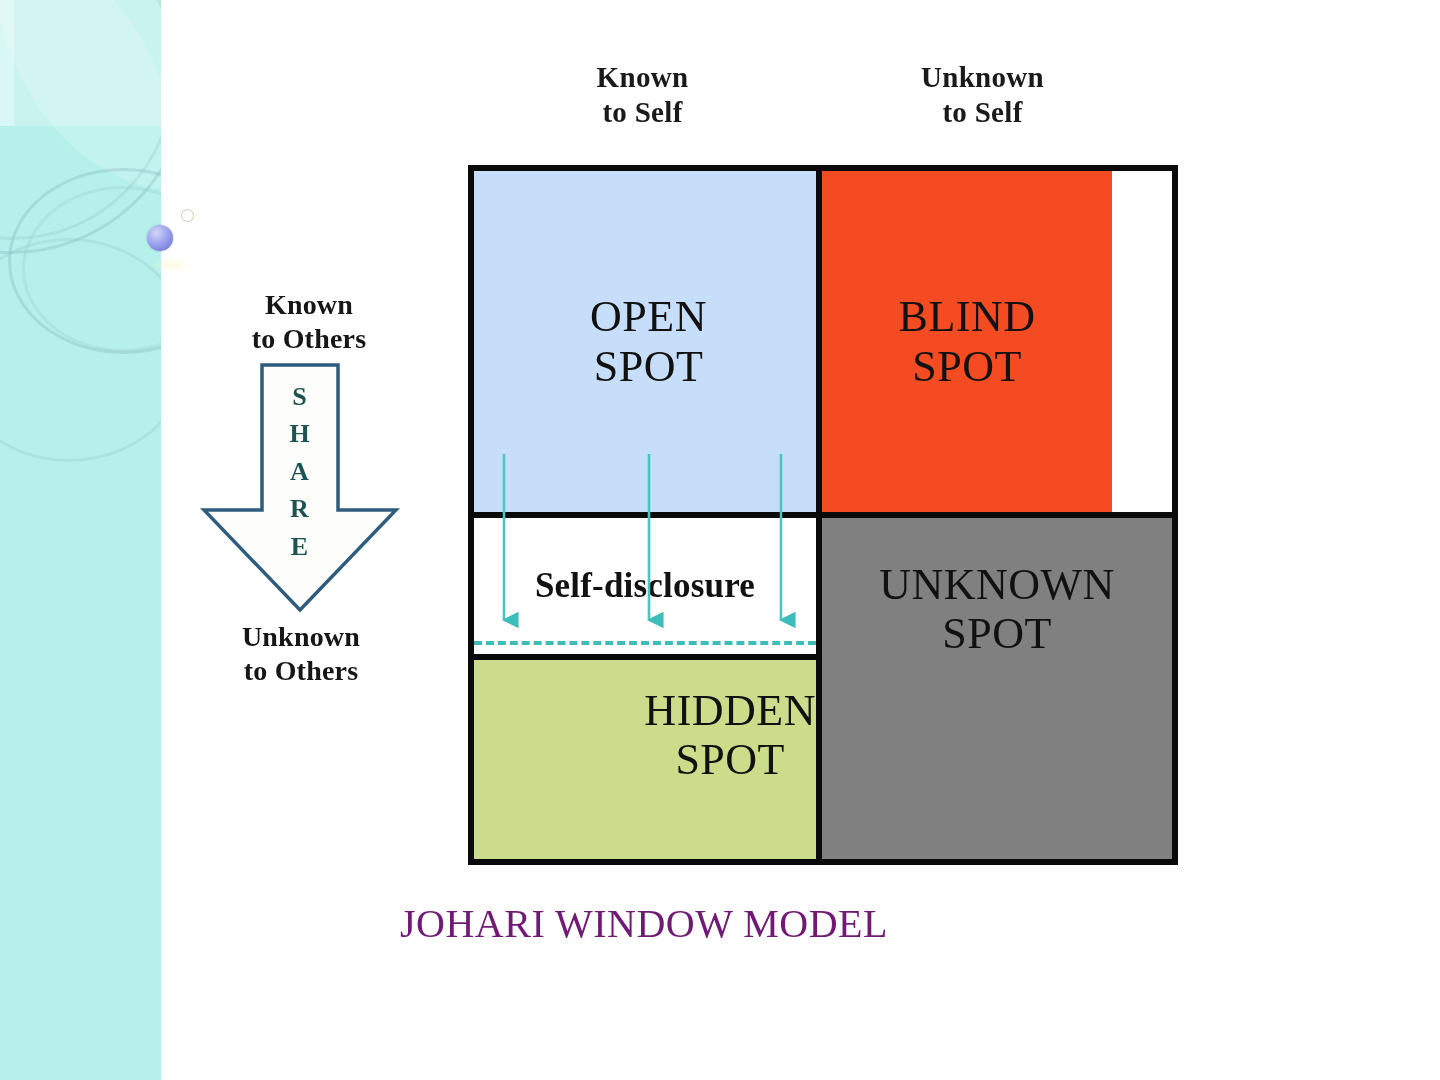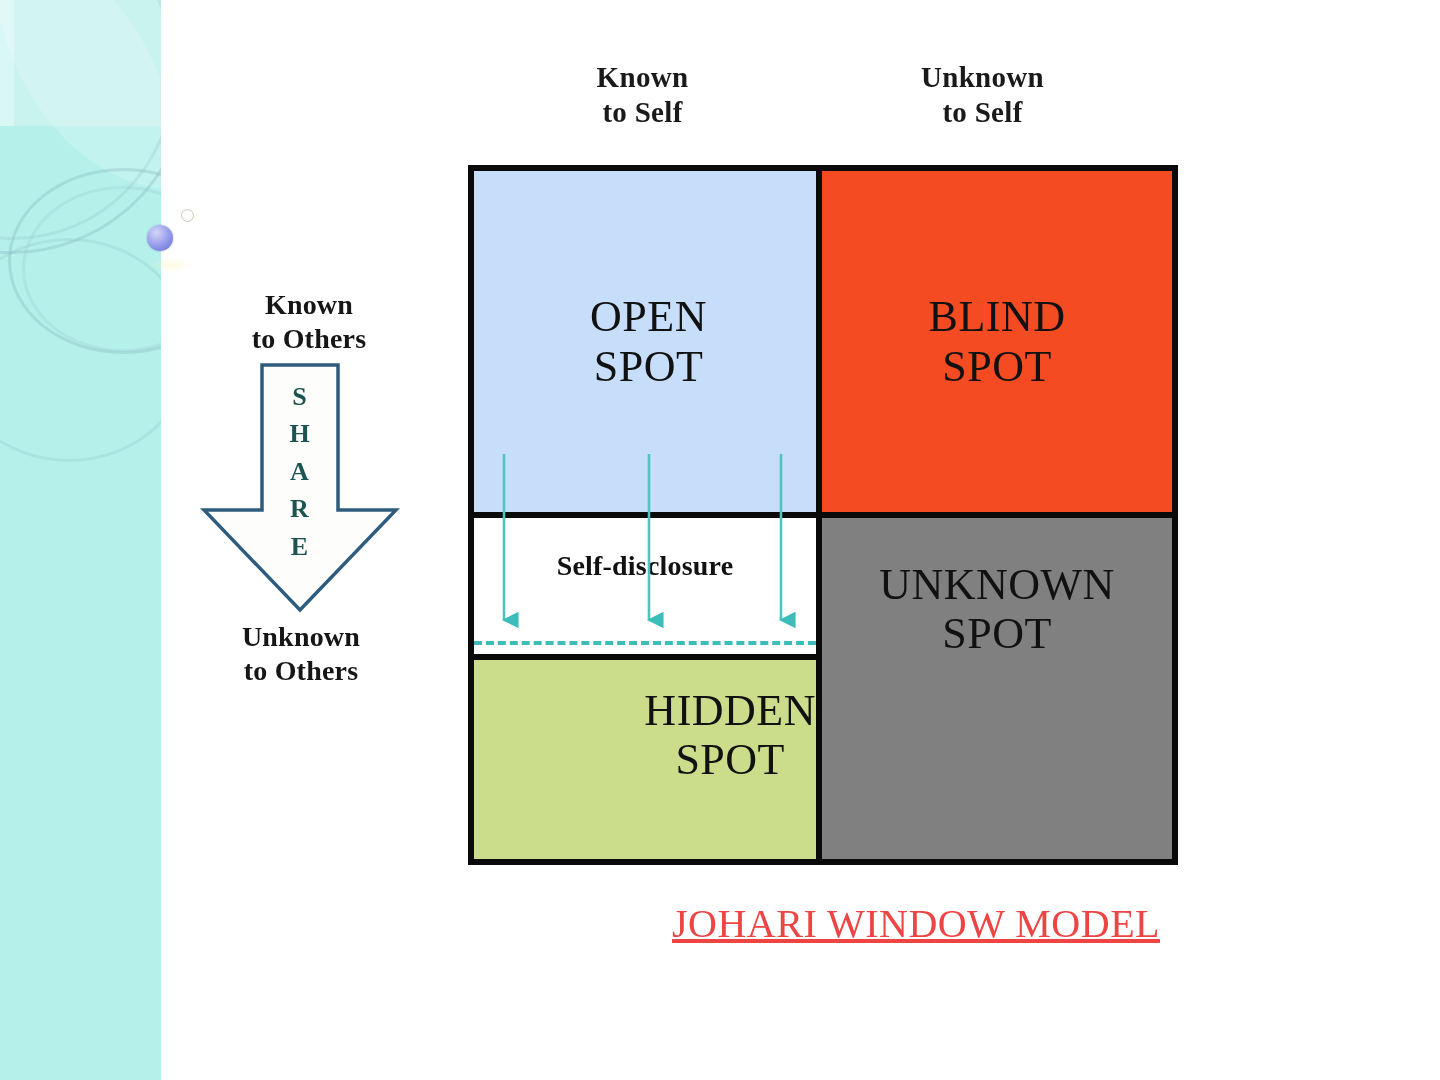--- a/index.html
+++ b/index.html
@@ -192,34 +192,34 @@
   
   #quad-open {
     left: 0; top: 0;
     width: 342px; height: 341px;
     background: #c7defa;
     padding-left: 7px;
   }
   
   #quad-blind {
     left: 348px; top: 0;
-    width: 350px; height: 341px;
+    width: 290px; height: 341px;
     background: #f54b22;
   }
   
   #strip-disclosure {
     left: 0; top: 347px;
     width: 342px; height: 130px;
     background: #ffffff;
     align-items: flex-start;
     justify-content: center;
   }
   #strip-disclosure .strip-label {
-    margin-top: 32px;
-    font-size: 28px;
+    margin-top: 48px;
+    font-size: 35px;
     font-weight: bold;
     color: #111111;
     letter-spacing: 0.2px;
   }
   #dashed-line {
     position: absolute;
     left: 0;
     top: 470px;
     width: 342px;
     height: 0;
@@ -273,27 +273,26 @@
     height: 210px;
     pointer-events: none;
   }
 
   
   #model-title {
     position: absolute;
     left: 400px;
     top: 900px;
     width: 760px;
-    text-align: right;
+    text-align: left;
     font-size: 40px;
     font-weight: normal;
-    color: #ef4444;
+    color: #701a75;
     letter-spacing: 0.5px;
     font-family: "Liberation Serif", "DejaVu Serif", serif;
-    text-decoration: underline;
   }
 </style>
 </head>
 <body>
 
 <div id="slide">
 
   <div id="sidebar">
     <div id="sidebar-tint-top"></div>
     <div id="sidebar-tint-band"></div>

